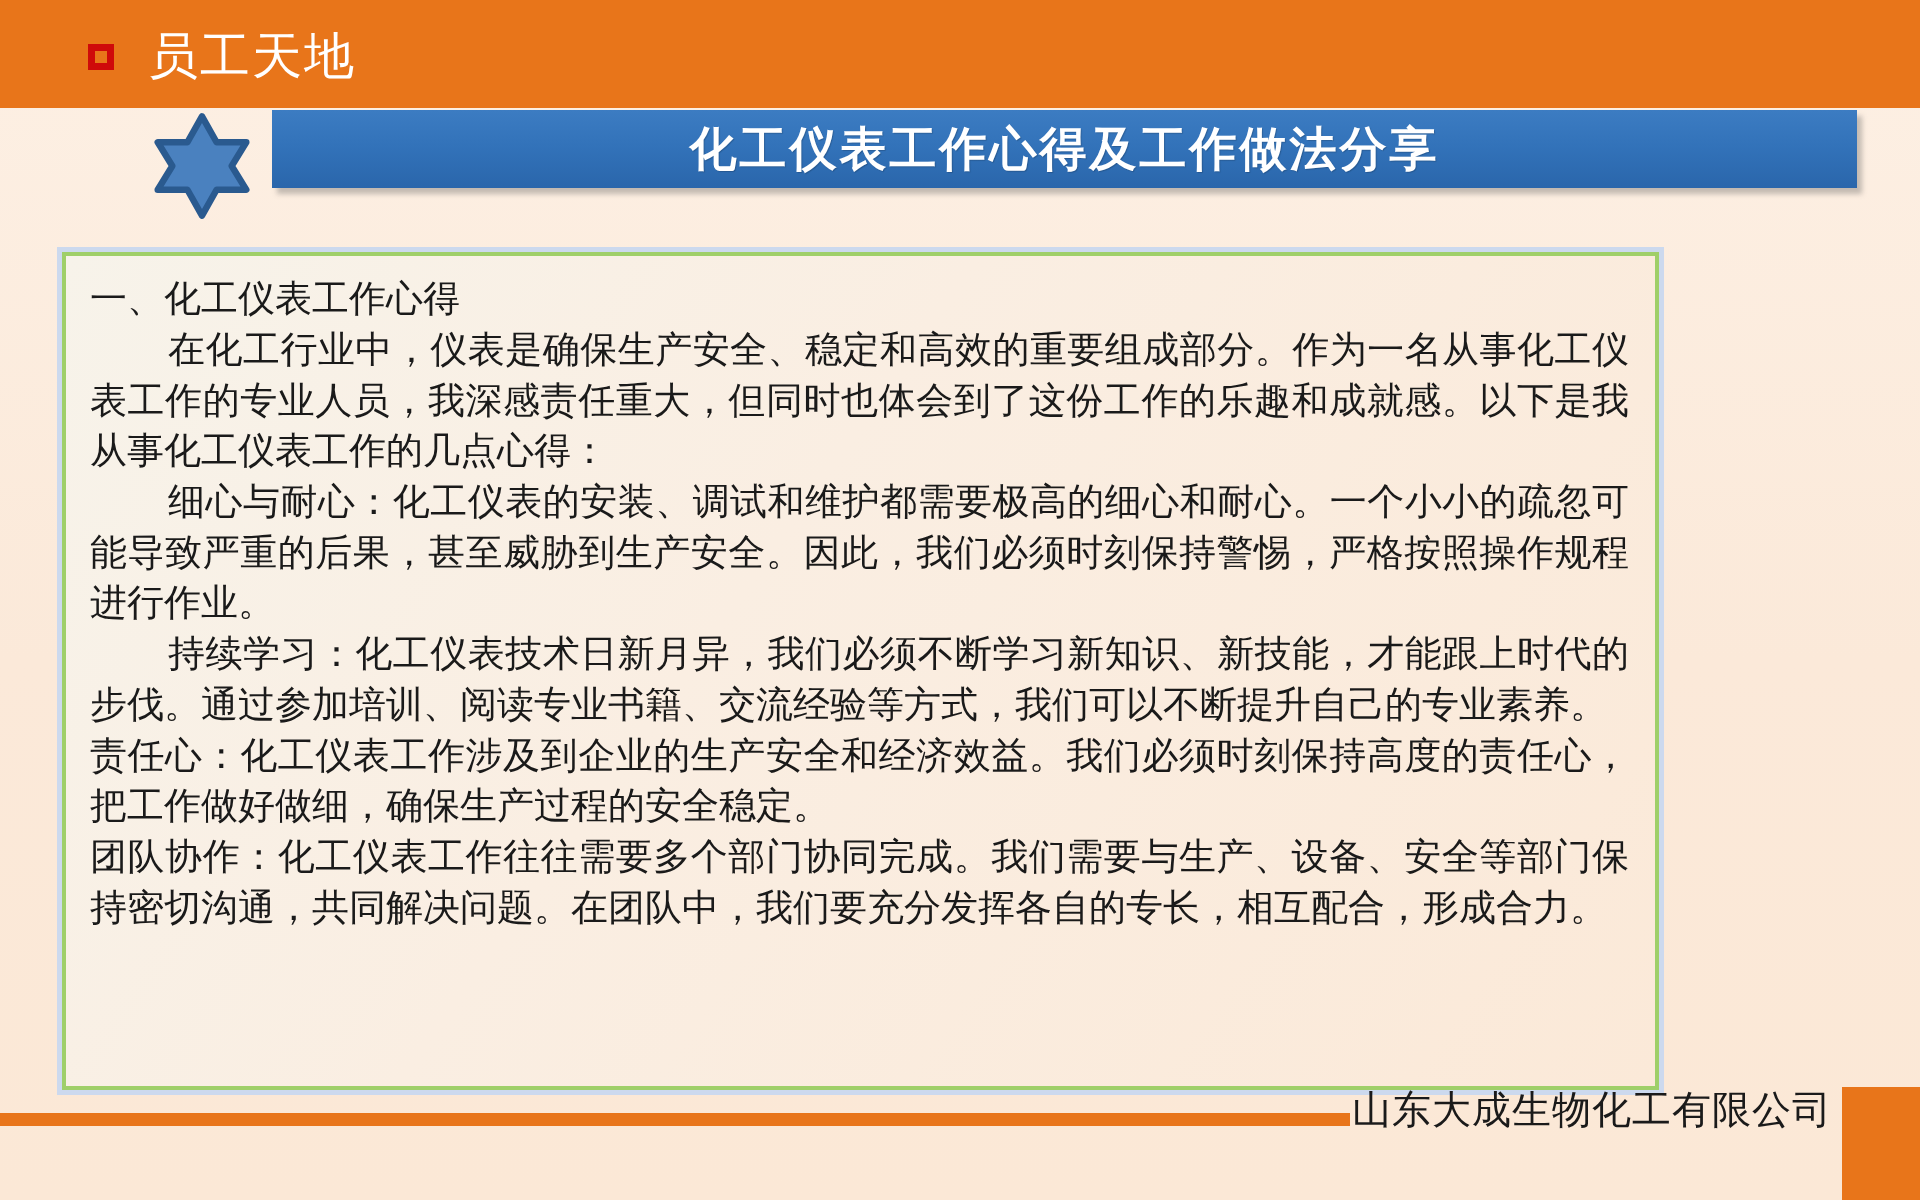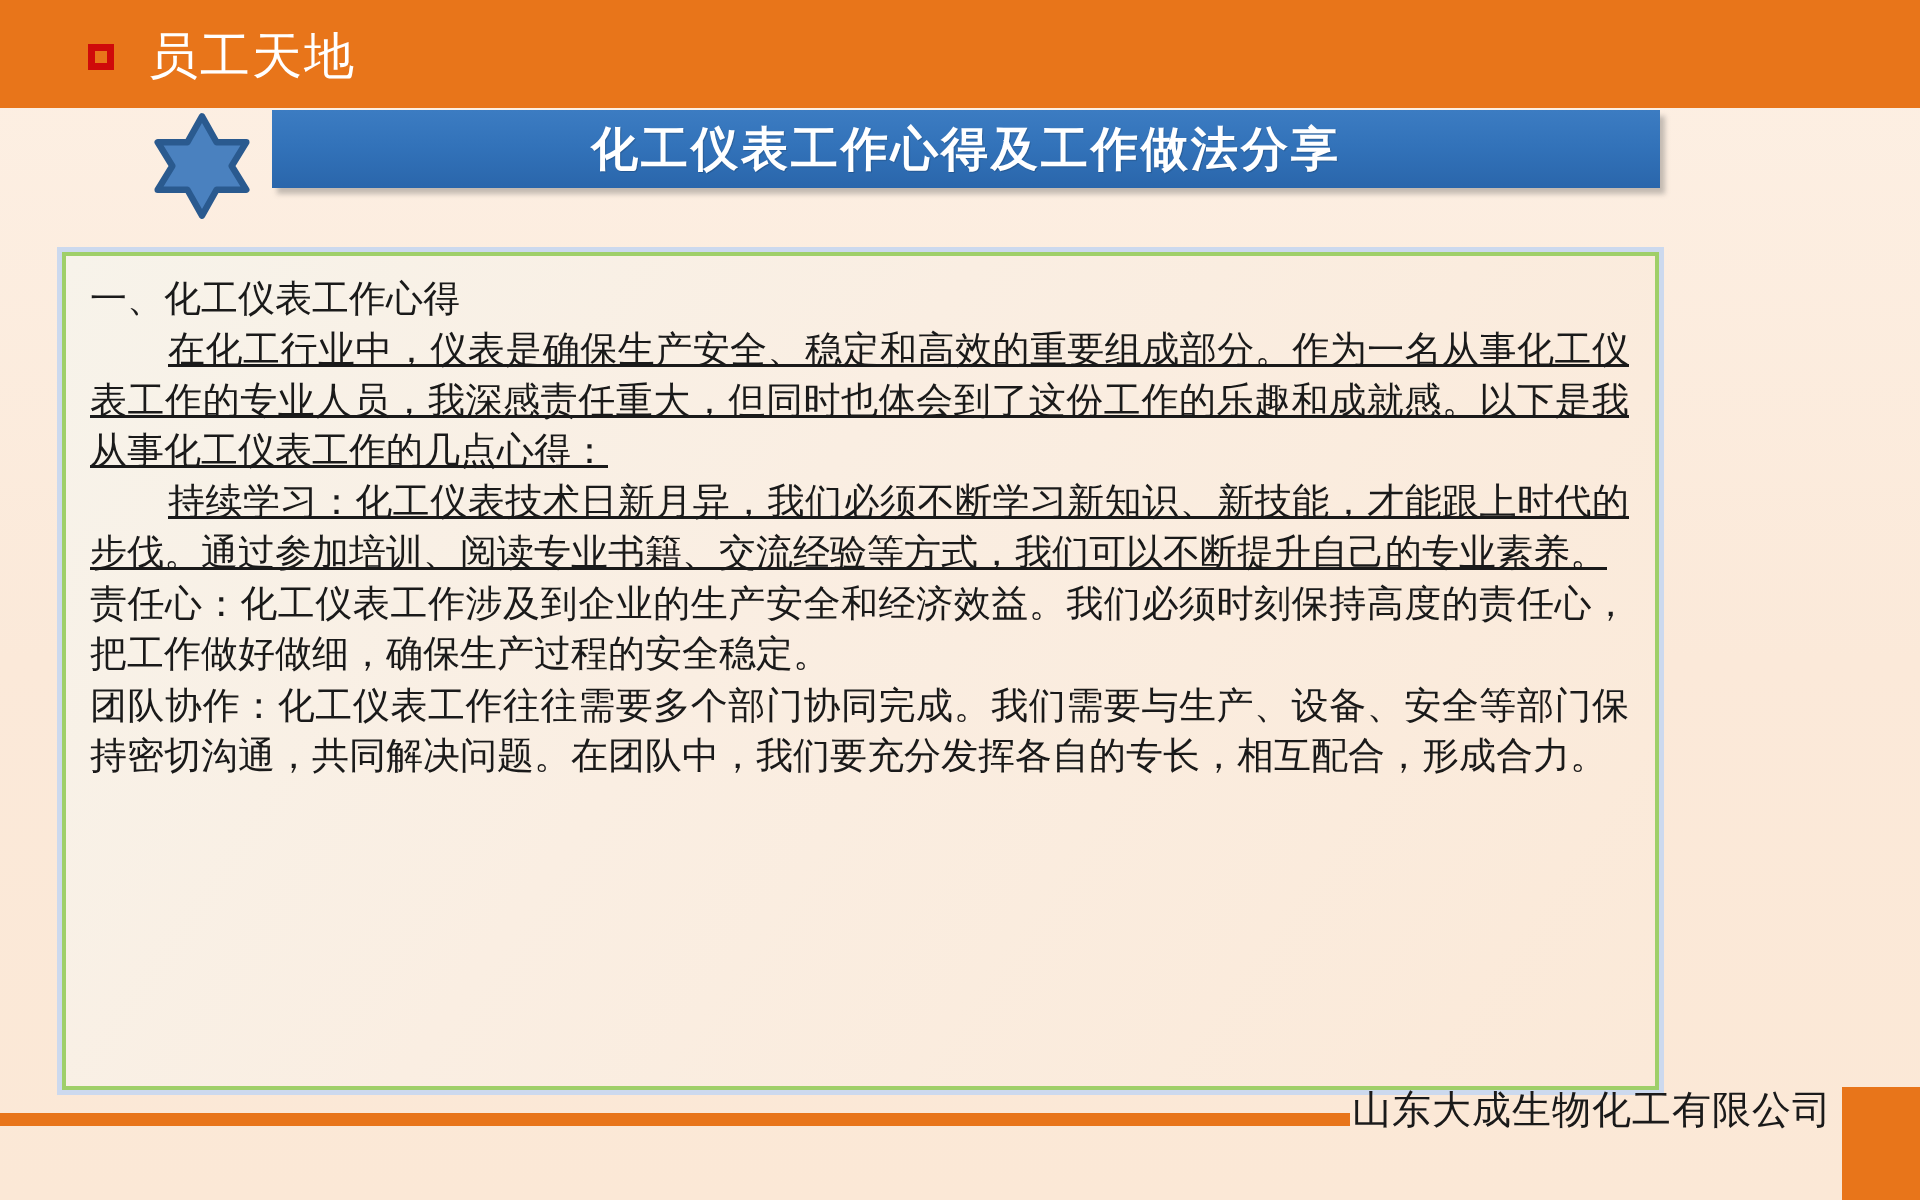--- a/index.html
+++ b/index.html
@@ -67,21 +67,21 @@
     width: 108px;
     height: 108px;
   }
   .star-wrap svg { display: block; }
 
   
   .title-banner {
     position: absolute;
     left: 272px;
     top: 110px;
-    width: 1388px;
+    width: 1585px;
     height: 78px;
     background: linear-gradient(180deg, #3c7cc2 0%, #3272b9 48%, #2a66ab 100%);
     box-shadow: 5px 6px 5px rgba(90,90,90,0.35);
     display: flex;
     align-items: center;
     justify-content: center;
   }
   .title-banner-text {
     color: #ffffff;
     font-size: 47px;
@@ -111,21 +111,21 @@
     font-family: "Liberation Serif", "DejaVu Serif", serif;
     color: #1a1a1a;
     font-size: 37px;
     line-height: 1.36;
   }
   .body-text p {
     margin: 0 0 1px 0;
     text-align: justify;
     text-justify: inter-ideograph;
   }
-  .indent2 { text-indent: 78px; text-decoration: underline; }
+  .indent2 { text-indent: 78px; }
 
   
   .footer-line {
     position: absolute;
     left: 0;
     top: 1113px;
     width: 1350px;
     height: 13px;
     background: #e8751a;
   }
@@ -166,20 +166,21 @@
   </div>
 
   <div class="title-banner">
     <span class="title-banner-text">化工仪表工作心得及工作做法分享</span>
   </div>
 
   <div class="content-box">
     <div class="body-text">
       <p>一、化工仪表工作心得</p>
       <p class="indent2">在化工行业中，仪表是确保生产安全、稳定和高效的重要组成部分。作为一名从事化工仪表工作的专业人员，我深感责任重大，但同时也体会到了这份工作的乐趣和成就感。以下是我从事化工仪表工作的几点心得：</p>
+      <p class="indent2">细心与耐心：化工仪表的安装、调试和维护都需要极高的细心和耐心。一个小小的疏忽可能导致严重的后果，甚至威胁到生产安全。因此，我们必须时刻保持警惕，严格按照操作规程进行作业。</p>
       <p class="indent2">持续学习：化工仪表技术日新月异，我们必须不断学习新知识、新技能，才能跟上时代的步伐。通过参加培训、阅读专业书籍、交流经验等方式，我们可以不断提升自己的专业素养。</p>
       <p>责任心：化工仪表工作涉及到企业的生产安全和经济效益。我们必须时刻保持高度的责任心，把工作做好做细，确保生产过程的安全稳定。</p>
       <p>团队协作：化工仪表工作往往需要多个部门协同完成。我们需要与生产、设备、安全等部门保持密切沟通，共同解决问题。在团队中，我们要充分发挥各自的专长，相互配合，形成合力。</p>
     </div>
   </div>
 
   <div class="footer-line"></div>
   <div class="footer-company">山东大成生物化工有限公司</div>
   <div class="footer-block"></div>
 

